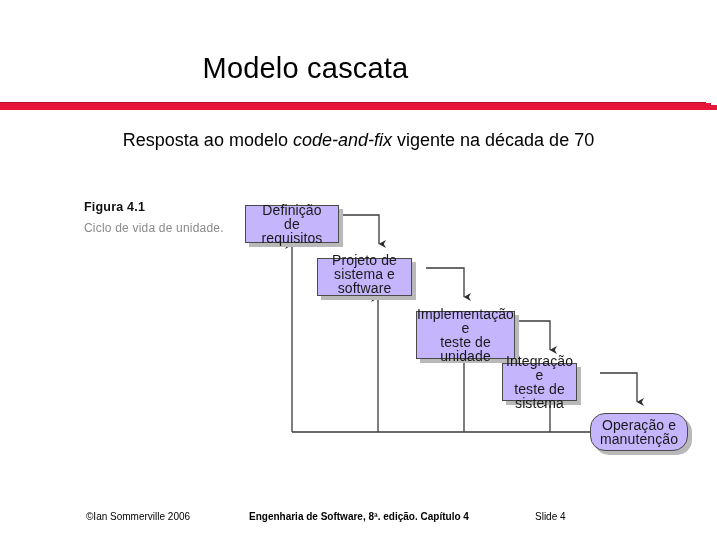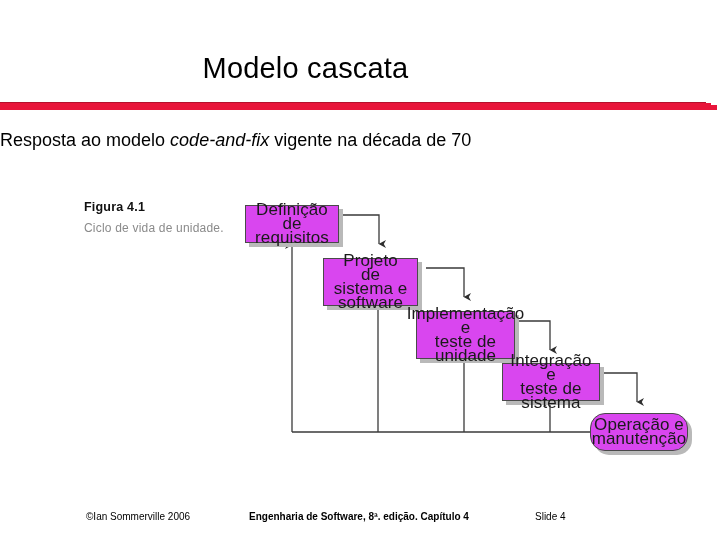--- a/index.html
+++ b/index.html
@@ -62,20 +62,21 @@
     height: 5px;
     background: #e8153a;
   }
 
   
   .subtitle {
     position: absolute;
     left: 0;
     top: 128px;
     width: 717px;
+    text-align: center;
     font-size: 18px;
     line-height: 24px;
     color: #000000;
   }
   .subtitle i { font-style: italic; }
 
   
   .figure {
     position: absolute;
     left: 0px;
@@ -113,28 +114,28 @@
   .diagram svg {
     position: absolute;
     left: 0;
     top: 0;
   }
 
   
   .pbox {
     position: absolute;
     box-sizing: border-box;
-    background: #d946ef;
+    background: #c4b5fd;
     border: 1.4px solid #4a4a4a;
     box-shadow: 4px 4px 0 0 #b9b9b9;
     display: flex;
     align-items: center;
     justify-content: center;
     text-align: center;
-    font-size: 17px;
+    font-size: 14px;
     line-height: 14px;
     color: #1a1a1a;
     letter-spacing: 0.1px;
     z-index: 5;
   }
   .pbox span { display: block; padding: 0 4px; }
 
   
   .footer {
     position: absolute;
@@ -212,35 +213,35 @@
       </g>
     </svg>
 
     <div class="pbox" style="left:213px; top:15px; width:94px; height:38px;">
       <span>
         <span>Definição</span>
         <span>de requisitos</span>
       </span>
     </div>
 
-    <div class="pbox" style="left:291px; top:68px; width:95px; height:48px;">
+    <div class="pbox" style="left:285px; top:68px; width:95px; height:38px;align-items:flex-end;">
       <span>
         <span>Projeto de</span>
         <span>sistema e software</span>
       </span>
     </div>
 
     <div class="pbox" style="left:384px; top:121px; width:99px; height:48px;">
       <span>
         <span>Implementação e</span>
         <span>teste de unidade</span>
       </span>
     </div>
 
-    <div class="pbox" style="left:470px; top:173px; width:98px; height:38px;">
+    <div class="pbox" style="left:470px; top:173px; width:75px; height:38px;">
       <span>
         <span>Integração e</span>
         <span>teste de sistema</span>
       </span>
     </div>
 
     <div class="pbox" style="left:558px; top:223px; width:98px; height:38px;border-radius:15px;">
       <span>
         <span>Operação e</span>
         <span>manutenção</span>

